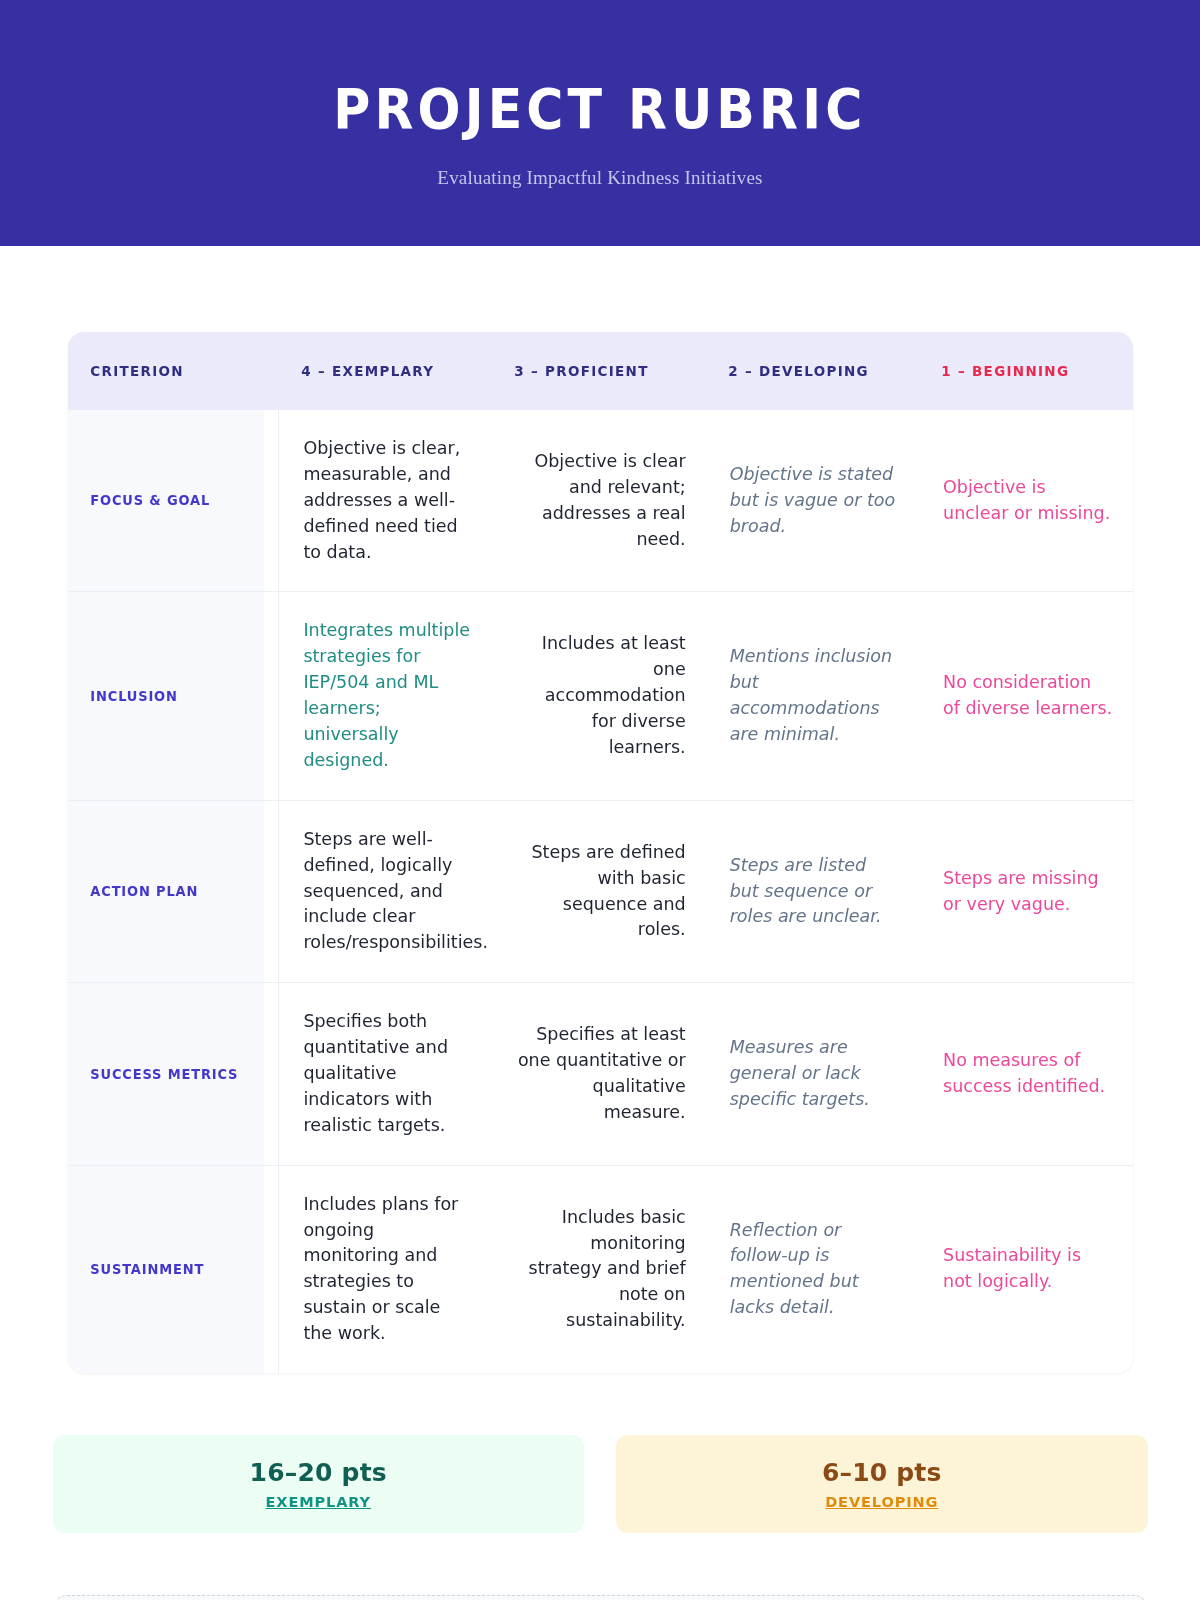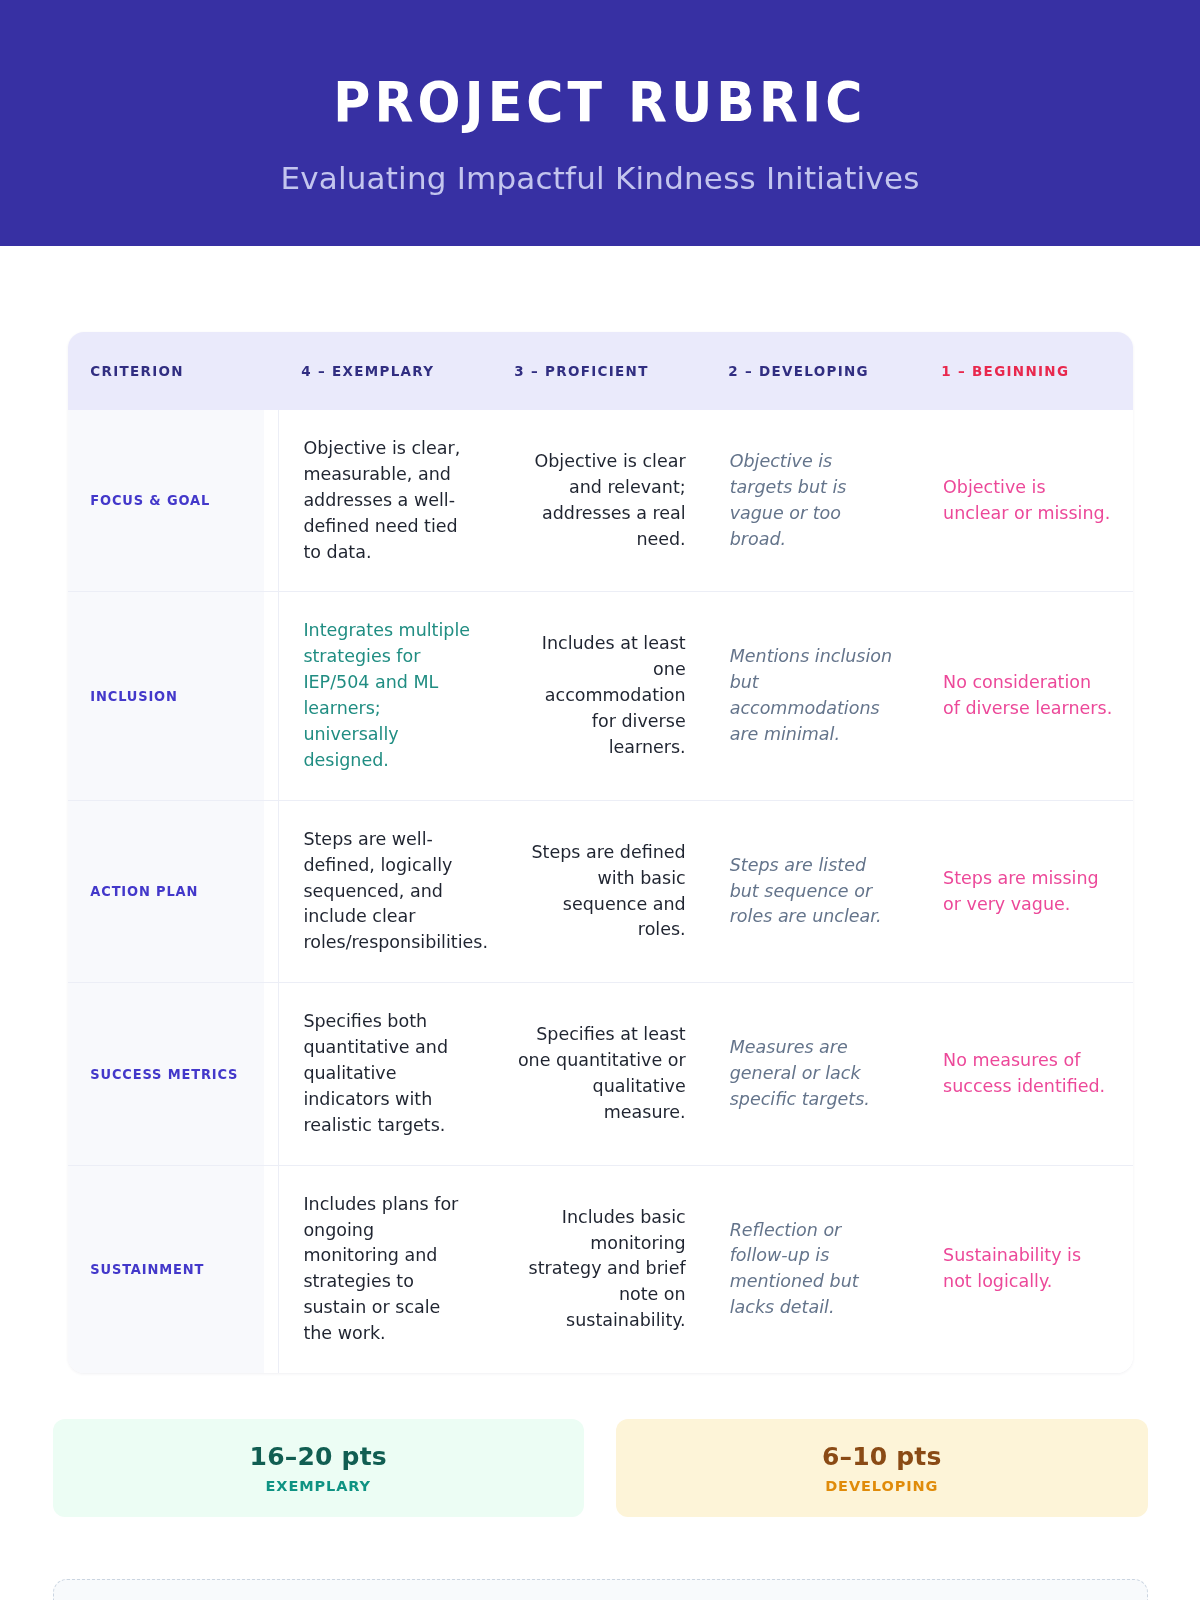--- a/index.html
+++ b/index.html
@@ -28,24 +28,25 @@
     font-size: 55px;
     font-weight: 700;
     color: #ffffff;
     letter-spacing: 4.5px;
     text-transform: uppercase;
     line-height: 1.1;
     transform: scaleX(0.92);
   }
   .banner-subtitle {
     margin-top: 28px;
-    font-size: 31px;
+    font-size: 19px;
     font-weight: 400;
     color: #c3c5ee;
     letter-spacing: 0.2px;
+    font-family: Liberation Serif, serif;
   }
 
   
   .table-wrap {
     margin: 86px auto 0 auto;
     width: 1065px;
     border-radius: 16px;
     overflow: hidden;
     background: #ffffff;
     box-shadow: 0 1px 3px rgba(40,40,90,0.07);
@@ -98,21 +99,21 @@
     transform-origin: left center;
   }
   td.lvl-exemplary  { color: #1f2430; }
   td.lvl-exemplary.accent-green { color: #208d82; }
   td.lvl-proficient { color: #1f2430; text-align: right; }
   td.lvl-developing { color: #64748b; font-style: italic; }
   td.lvl-beginning  { color: #ec4899; }
 
   
   .score-row {
-    margin: 46px auto 0 auto;
+    margin: 62px auto 0 auto;
     width: 1095px;
     display: flex;
     gap: 32px;
   }
   .score-card {
     flex: 1 1 0;
     height: 98px;
     border-radius: 12px;
     display: flex;
     flex-direction: column;
@@ -123,20 +124,21 @@
   .score-range {
     font-size: 25px;
     font-weight: 700;
     letter-spacing: 0.2px;
   }
   .score-label {
     font-size: 14.5px;
     font-weight: 700;
     letter-spacing: 0.9px;
     text-transform: uppercase;
+    text-decoration: underline;
   }
   .card-exemplary  { background: #ecfdf4; }
   .card-exemplary  .score-range { color: #115e52; }
   .card-exemplary  .score-label { color: #0f9383; }
   .card-proficient { background: #eaeafb; }
   .card-proficient .score-range { color: #3b2f9e; }
   .card-proficient .score-label { color: #6d4fe0; }
   .card-developing { background: #fdf4d8; }
   .card-developing .score-range { color: #8a4a15; }
   .card-developing .score-label { color: #e08b0a; }
@@ -179,21 +181,21 @@
         <th>3 – PROFICIENT</th>
         <th>2 – DEVELOPING</th>
         <th class="lvl-beginning">1 – BEGINNING</th>
       </tr>
     </thead>
     <tbody id="rubric-body">
         <tr>
           <td class="criterion">FOCUS &amp; GOAL</td>
           <td class="lvl-exemplary">Objective is clear, measurable, and addresses a well-defined need tied to data.</td>
           <td class="lvl-proficient">Objective is clear and relevant; addresses a real need.</td>
-          <td class="lvl-developing">Objective is targets but is vague or too broad.</td>
+          <td class="lvl-developing">Objective is stated but is vague or too broad.</td>
           <td class="lvl-beginning">Objective is unclear or missing.</td>
         </tr>
         <tr>
           <td class="criterion">INCLUSION</td>
           <td class="lvl-exemplary accent-green">Integrates multiple strategies for IEP/504 and ML learners; universally designed.</td>
           <td class="lvl-proficient">Includes at least one accommodation for diverse learners.</td>
           <td class="lvl-developing">Mentions inclusion but accommodations are minimal.</td>
           <td class="lvl-beginning">No consideration of diverse learners.</td>
         </tr>
         <tr>

